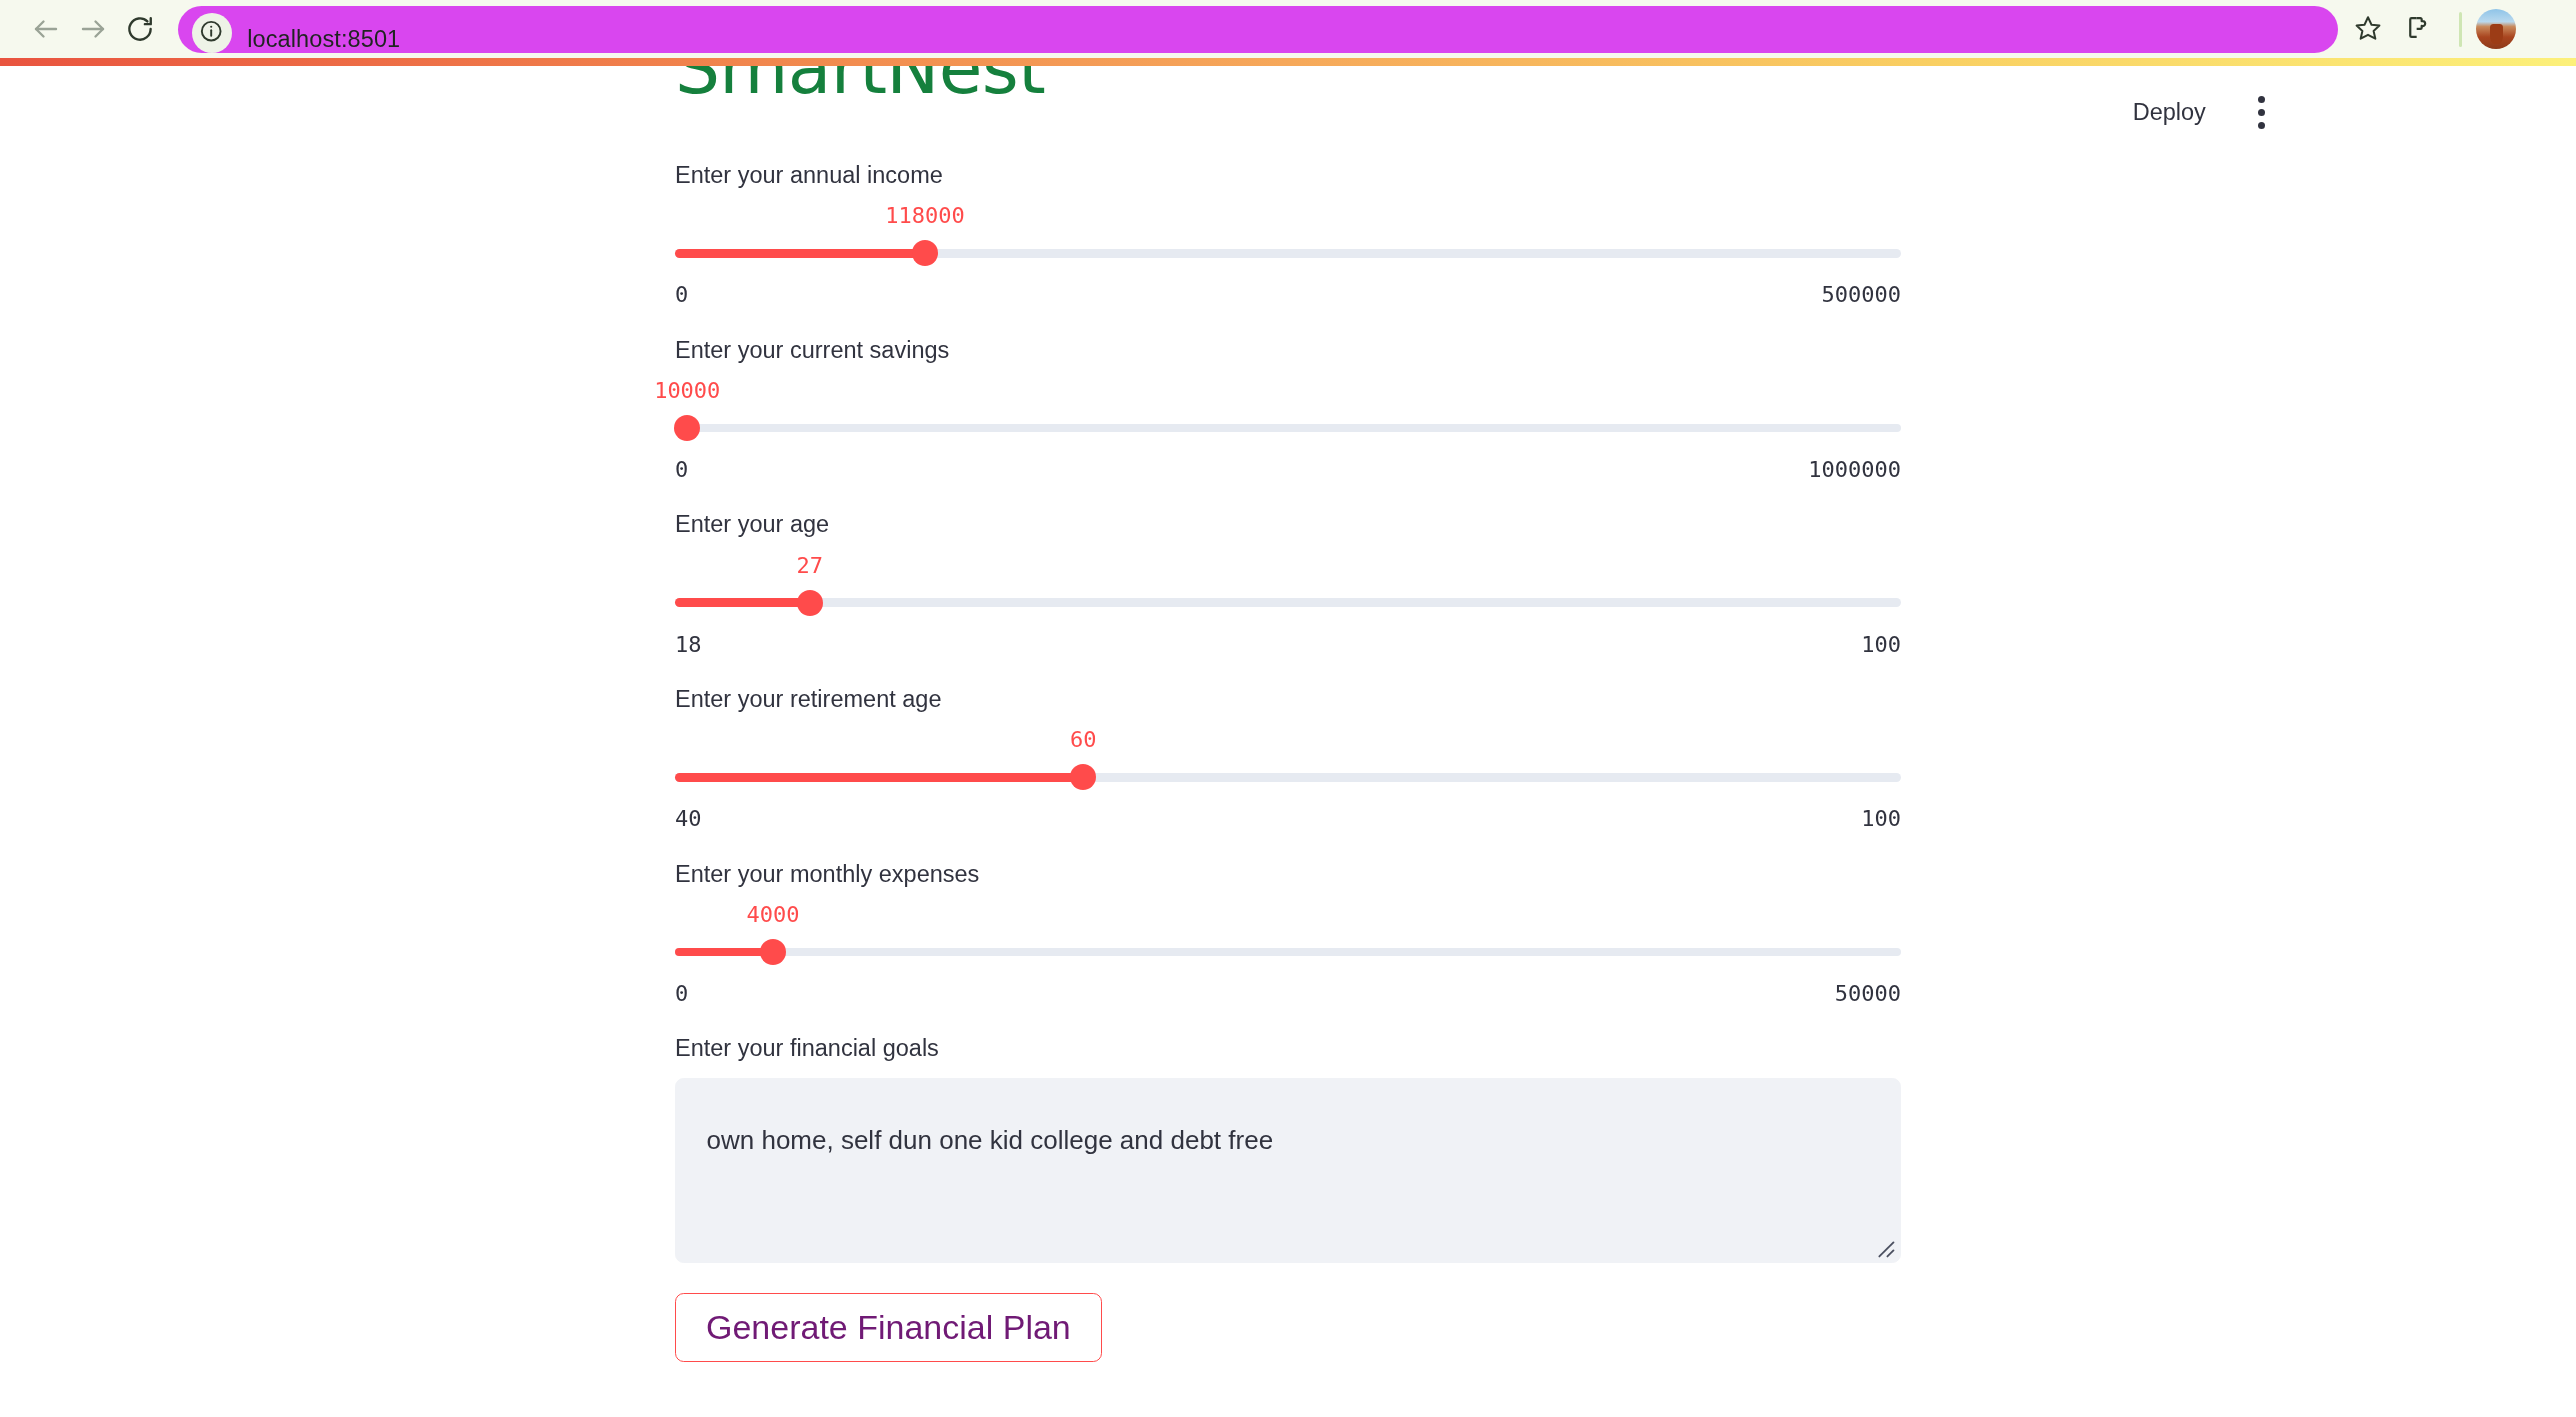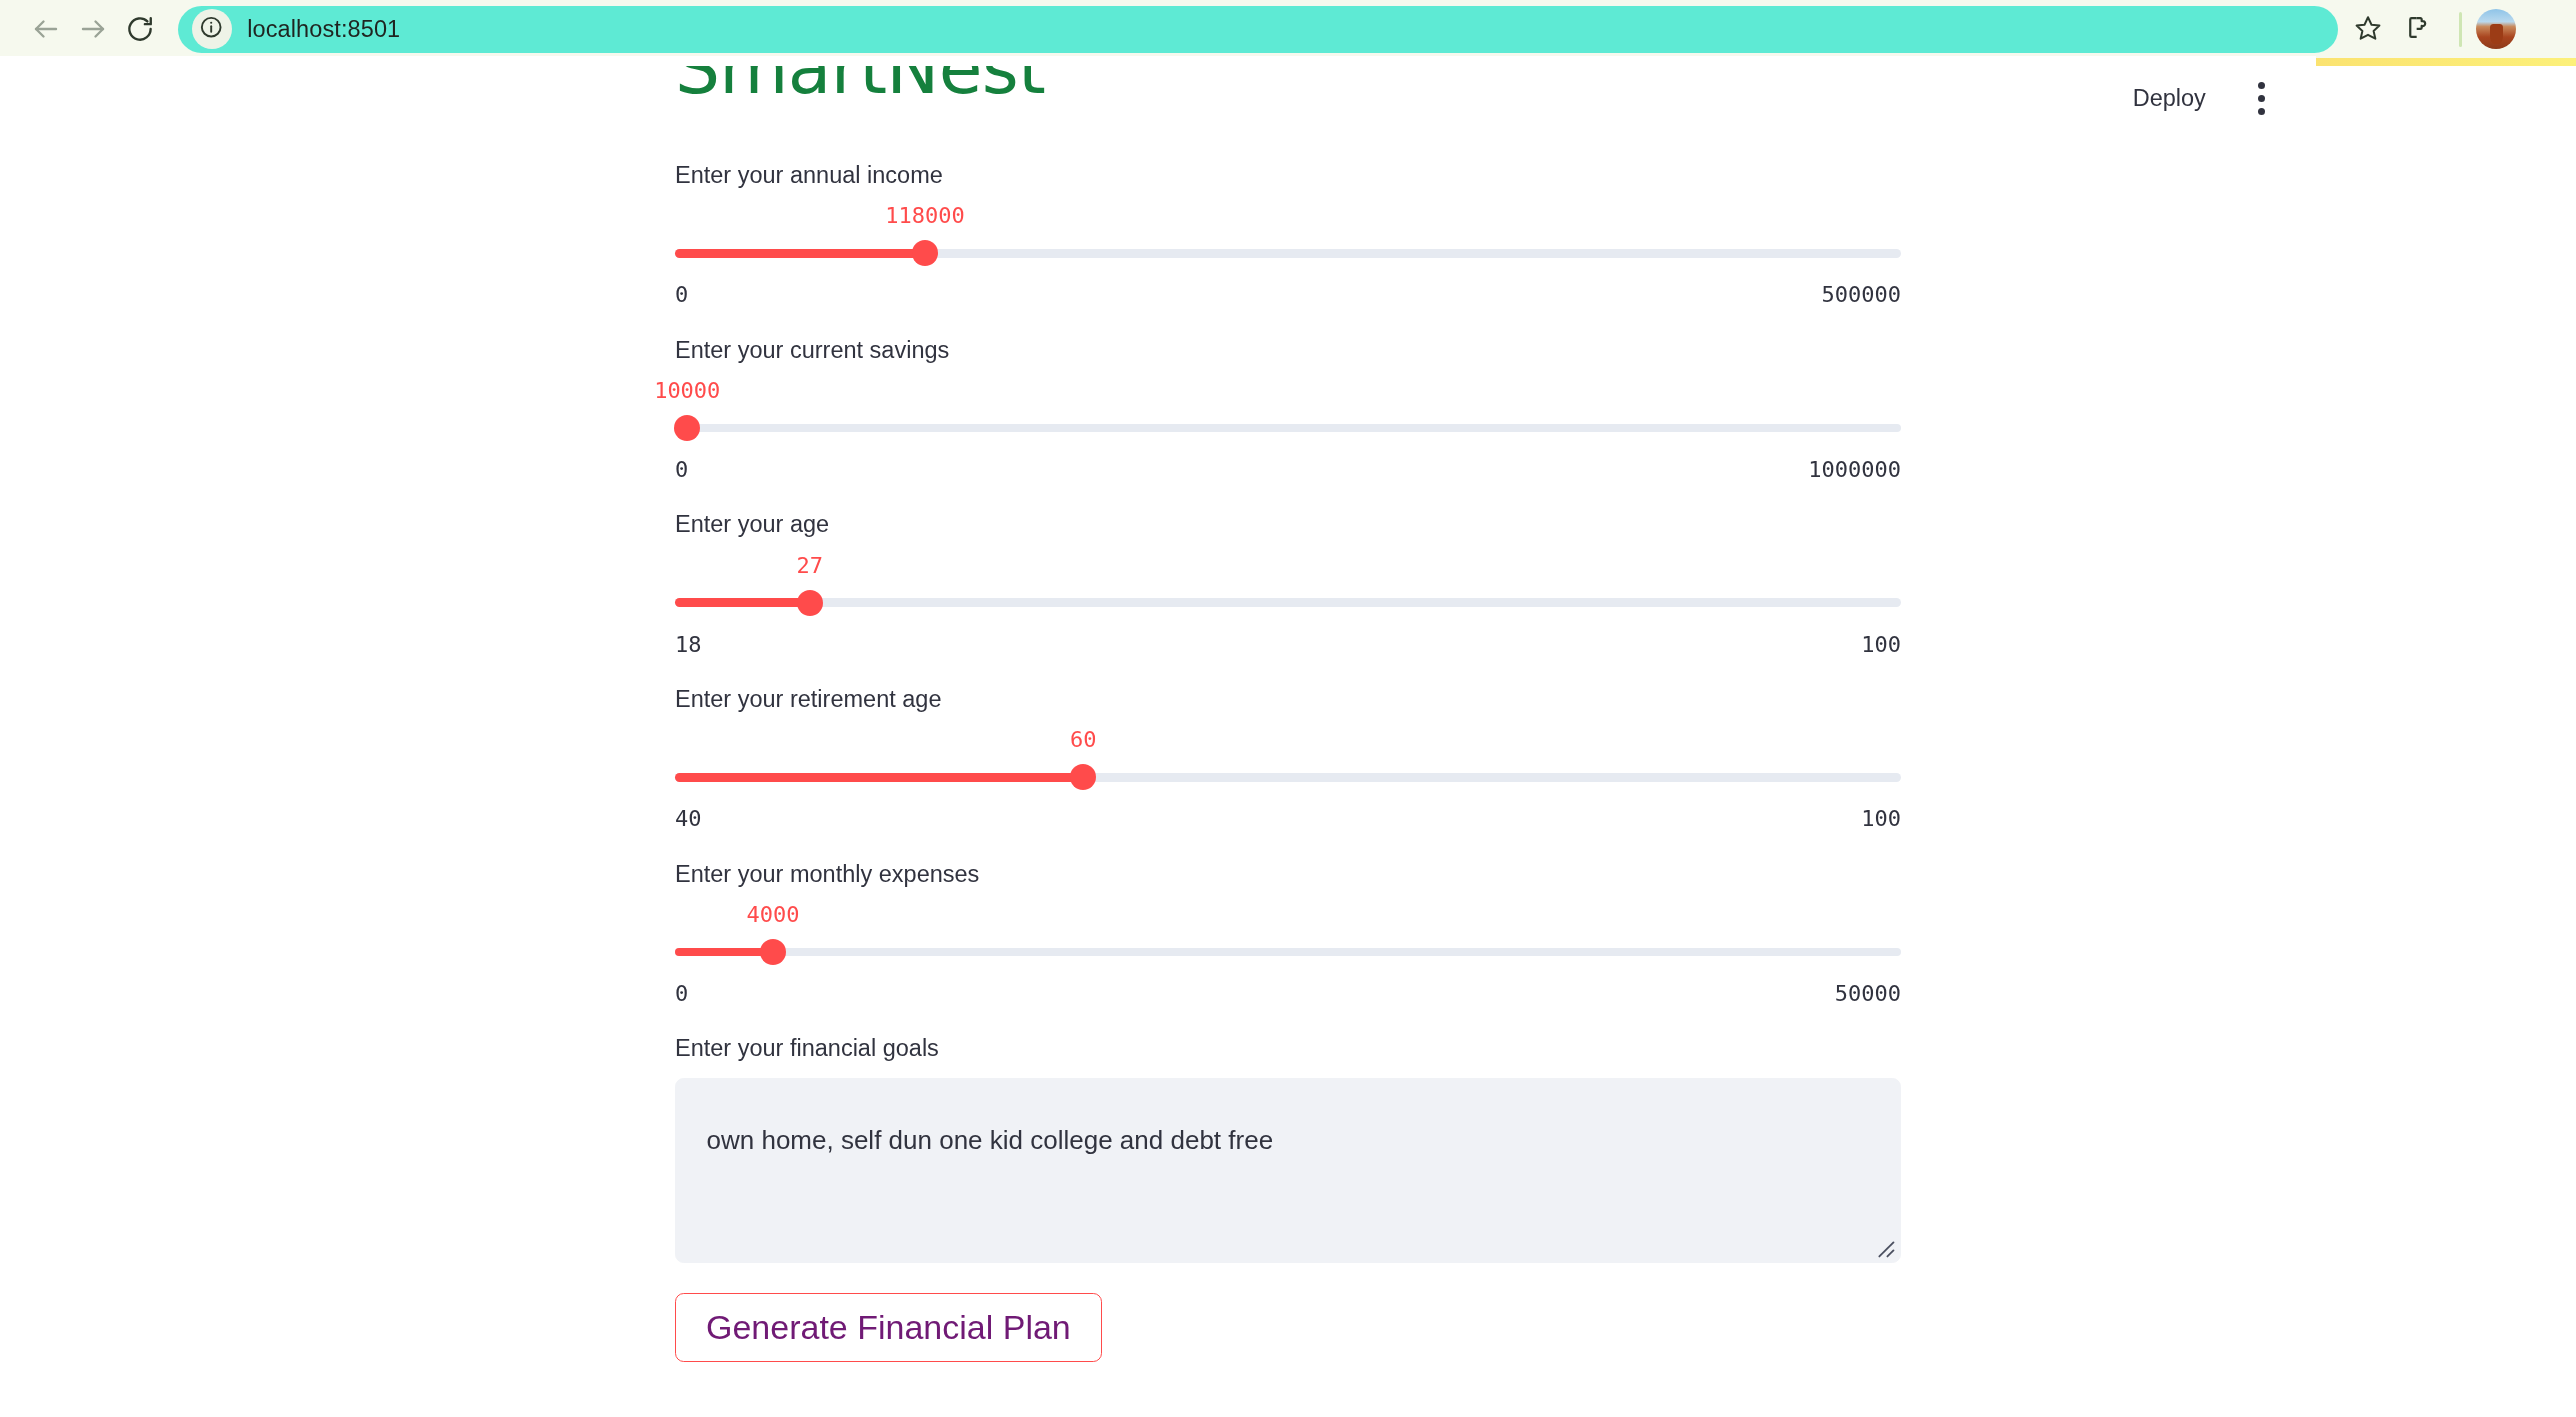--- a/index.html
+++ b/index.html
@@ -22,23 +22,23 @@
   .nav-btn {
     width: 47px; height: 47px;
     display: flex; align-items: center; justify-content: center;
     border-radius: 50%; flex: 0 0 auto;
   }
   .nav-btn svg { display: block; }
   .omnibox {
     margin-left: 14px;
     height: 47px;
     flex: 1 1 auto;
-    background: #5eead4;
+    background: #d946ef;
     border-radius: 23.5px;
-    display: flex; align-items: center;
+    display: flex; align-items: flex-end;
     padding: 0 10.5px;
     max-width: 2160px;
   }
   .omni-info {
     width: 40px; height: 40px;
     display: flex; align-items: center; justify-content: center;
     border-radius: 50%;
     background: #eef3e7;
     flex: 0 0 auto;
     margin-left: 3.5px;
@@ -86,21 +86,21 @@
 
   
   .st-decoration {
     position: absolute; top: 58px; left: 0;
     width: 2576px; height: 7.8px;
     background: linear-gradient(90deg, #e9543f 0%, #f07f4b 25%, #f6a85a 50%, #f9cf62 75%, #fcf07a 100%);
   }
 
   
   .app-header {
-    position: absolute; top: 56px; left: 0;
+    position: absolute; top: 70px; left: 0;
     width: 2316px; height: 85px;
     background: #ffffff;
     display: flex; align-items: center; justify-content: flex-end;
     padding-right: 30px;
   }
   .deploy-btn {
     font-size: 23.5px;
     color: #31333f;
     padding: 12.2px 19px;
     border-radius: 7px;

